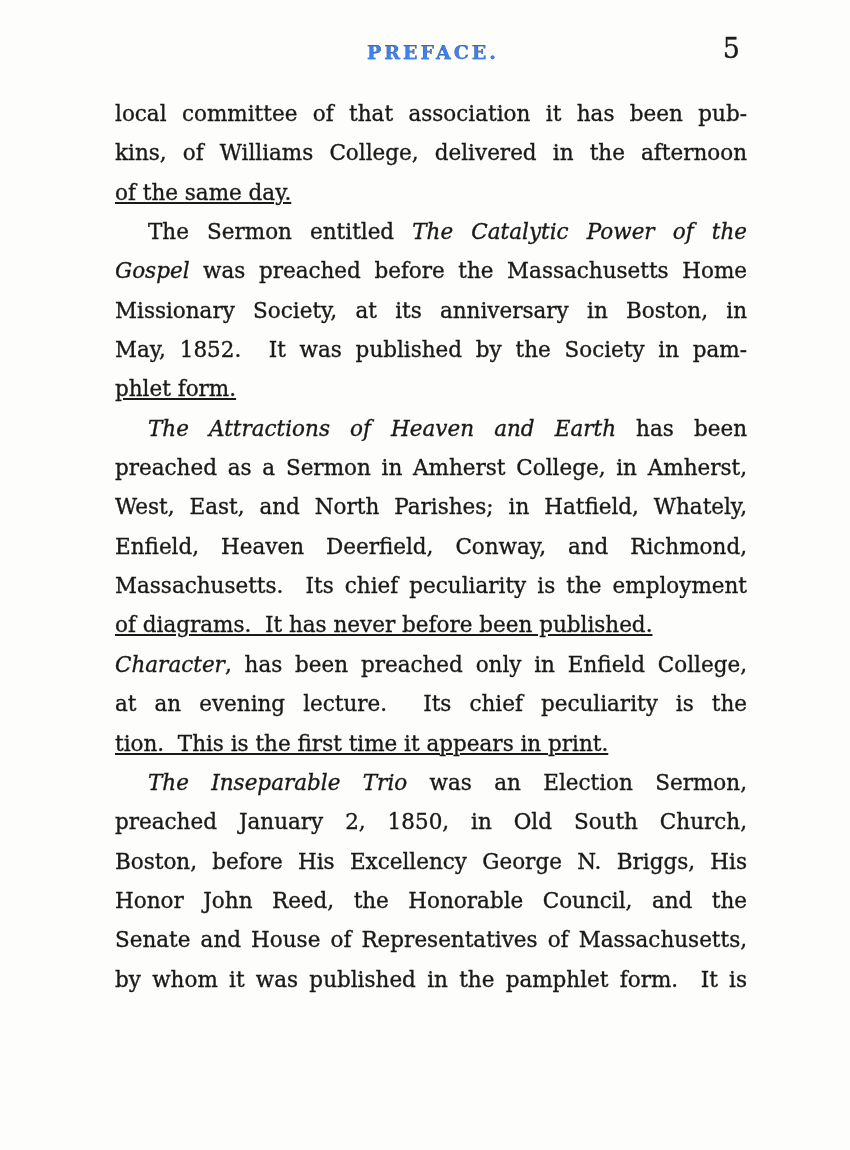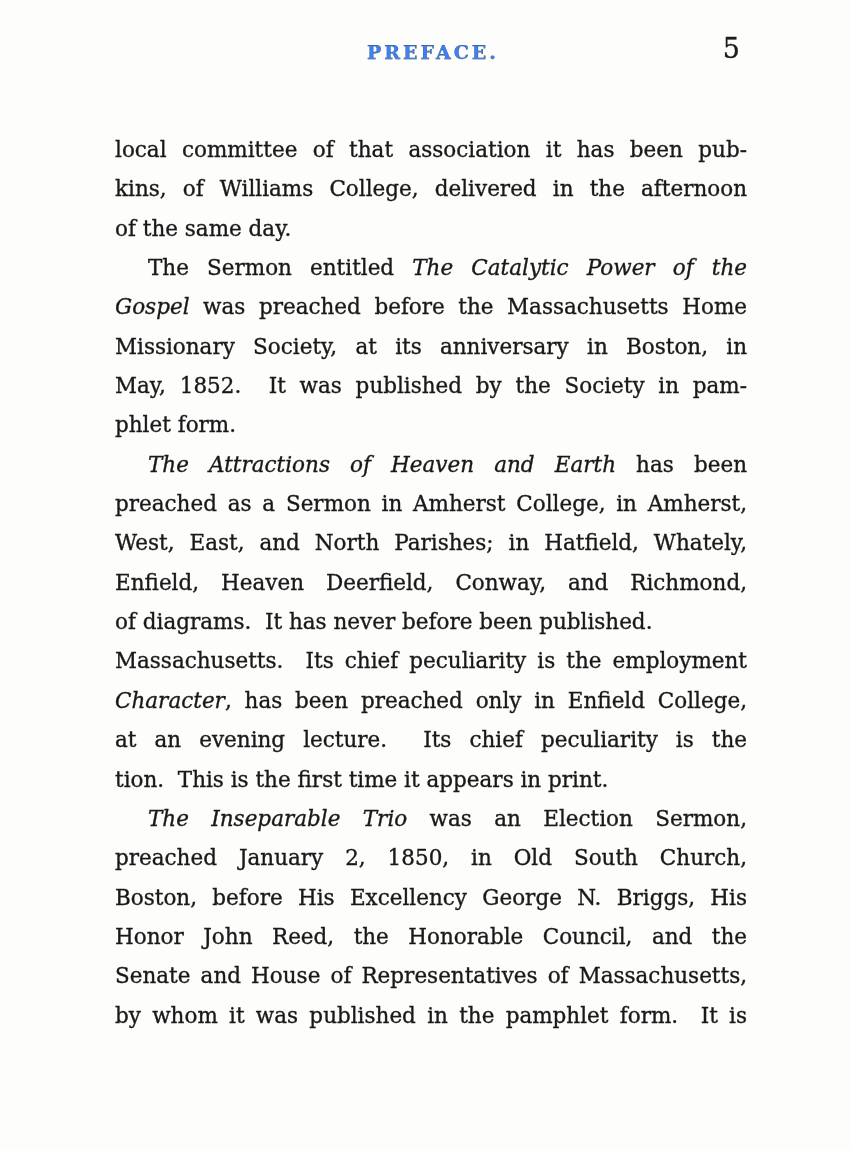--- a/index.html
+++ b/index.html
@@ -32,35 +32,35 @@
     font-size:27px;
     font-weight:400;
     color:#1c1c1c;
     -webkit-text-stroke:0.3px #1c1c1c;
   }
   .body-text{
     position:absolute;
     left:115px;
     top:94px;
     width:632px;
-    margin-top:36px;
   }
   .para{margin:0;padding:0;}
   .line{
     height:39.35px;
     line-height:39.35px;
     font-size:21.5px;
     text-align:justify;
     text-align-last:justify;
     text-justify:inter-word;
     -webkit-text-stroke:0.35px #1a1a1a;
     white-space:normal;
   }
   .line.last{
     text-align-last:left;
+    text-decoration:underline;
   }
   .line.indent{
     padding-left:33px;
   }
   .seg{font-style:normal;}
   .seg.it{font-style:italic;}
 </style>
 </head>
 <body>
 
@@ -78,22 +78,22 @@
         <div class="line"><span class="seg it">Gospel</span><span class="seg"> was preached before the Massachusetts Home</span></div>
         <div class="line"><span class="seg">Missionary Society, at its anniversary in Boston, in</span></div>
         <div class="line"><span class="seg">May, 1852.&nbsp; It was published by the Society in pam-</span></div>
         <div class="line last"><span class="seg">phlet form.</span></div>
       </div>
       <div class="para">
         <div class="line indent"><span class="seg it">The Attractions of Heaven and Earth</span><span class="seg"> has been</span></div>
         <div class="line"><span class="seg">preached as a Sermon in Amherst College, in Amherst,</span></div>
         <div class="line"><span class="seg">West, East, and North Parishes; in Hatfield, Whately,</span></div>
         <div class="line"><span class="seg">Enfield, Heaven Deerfield, Conway, and Richmond,</span></div>
+        <div class="line"><span class="seg">Massachusetts.&nbsp; Its chief peculiarity is the employment</span></div>
         <div class="line last"><span class="seg">of diagrams.&nbsp; It has never before been published.</span></div>
-        <div class="line"><span class="seg">Massachusetts.&nbsp; Its chief peculiarity is the employment</span></div>
       </div>
       <div class="para">
         <div class="line"><span class="seg it">Character</span><span class="seg">, has been preached only in Enfield College,</span></div>
         <div class="line"><span class="seg">at an evening lecture.&nbsp; Its chief peculiarity is the</span></div>
         <div class="line last"><span class="seg">tion.&nbsp; This is the first time it appears in print.</span></div>
       </div>
       <div class="para">
         <div class="line indent"><span class="seg it">The Inseparable Trio</span><span class="seg"> was an Election Sermon,</span></div>
         <div class="line"><span class="seg">preached January 2, 1850, in Old South Church,</span></div>
         <div class="line"><span class="seg">Boston, before His Excellency George N. Briggs, His</span></div>

